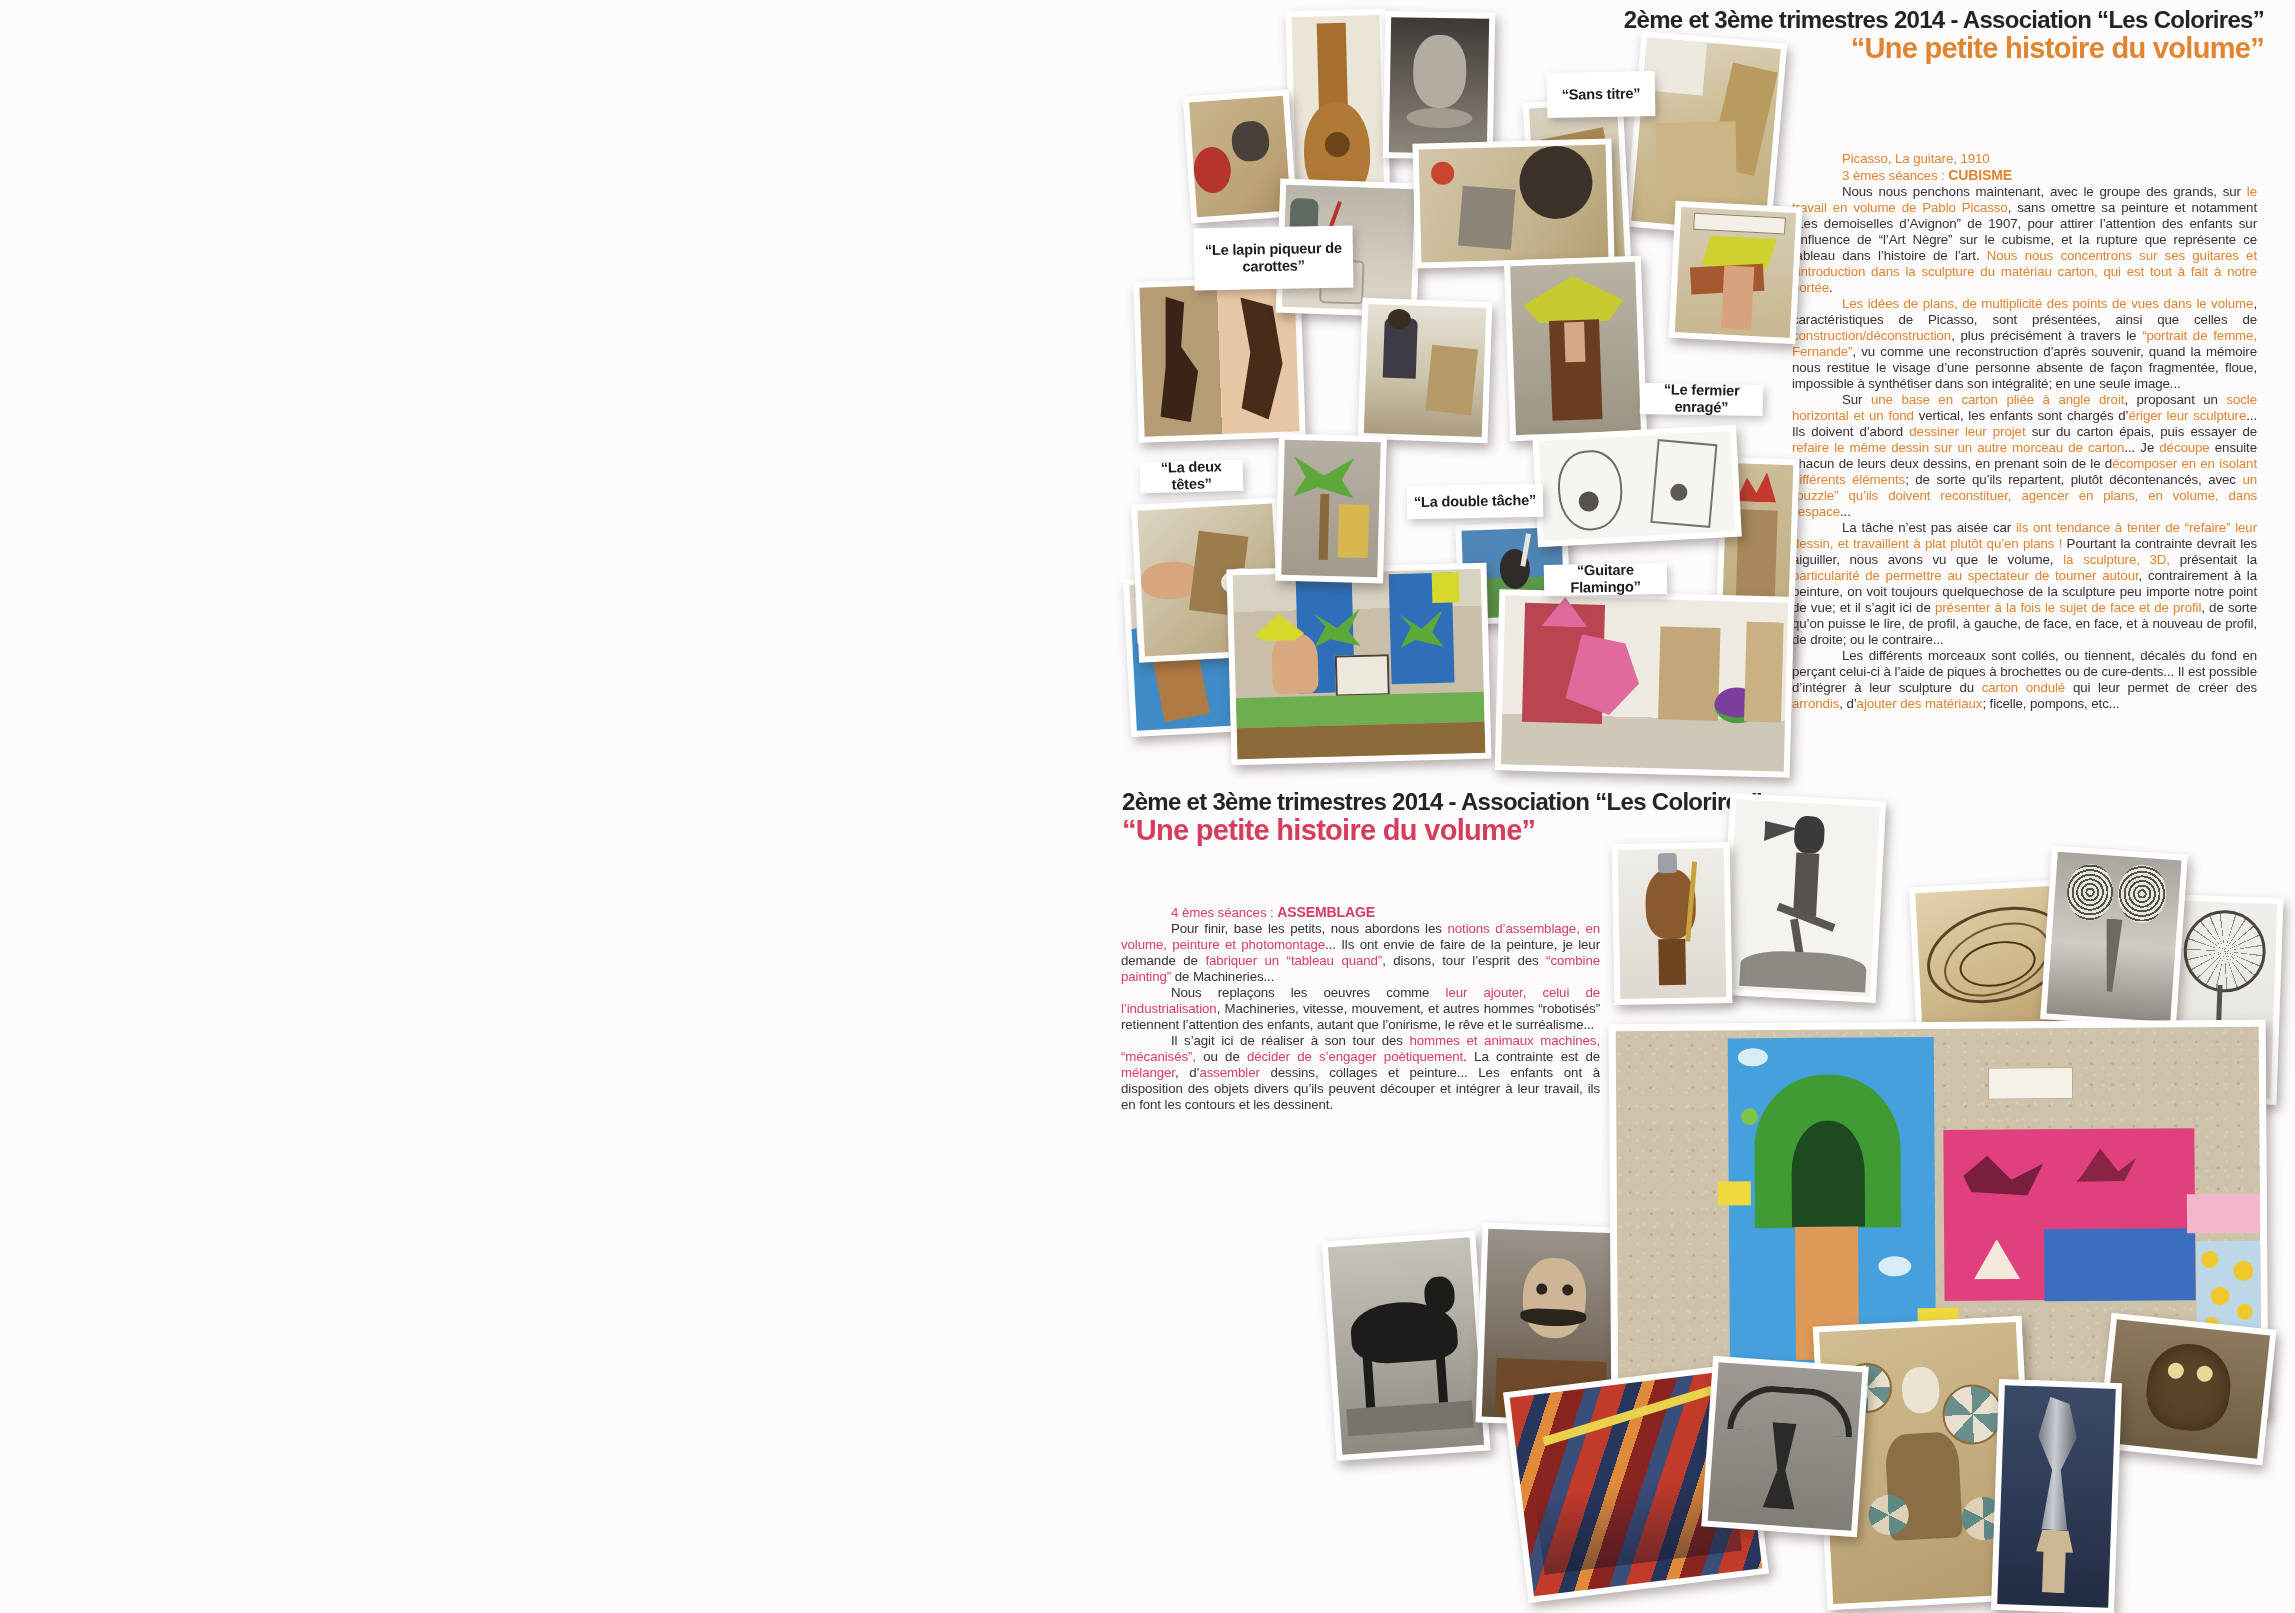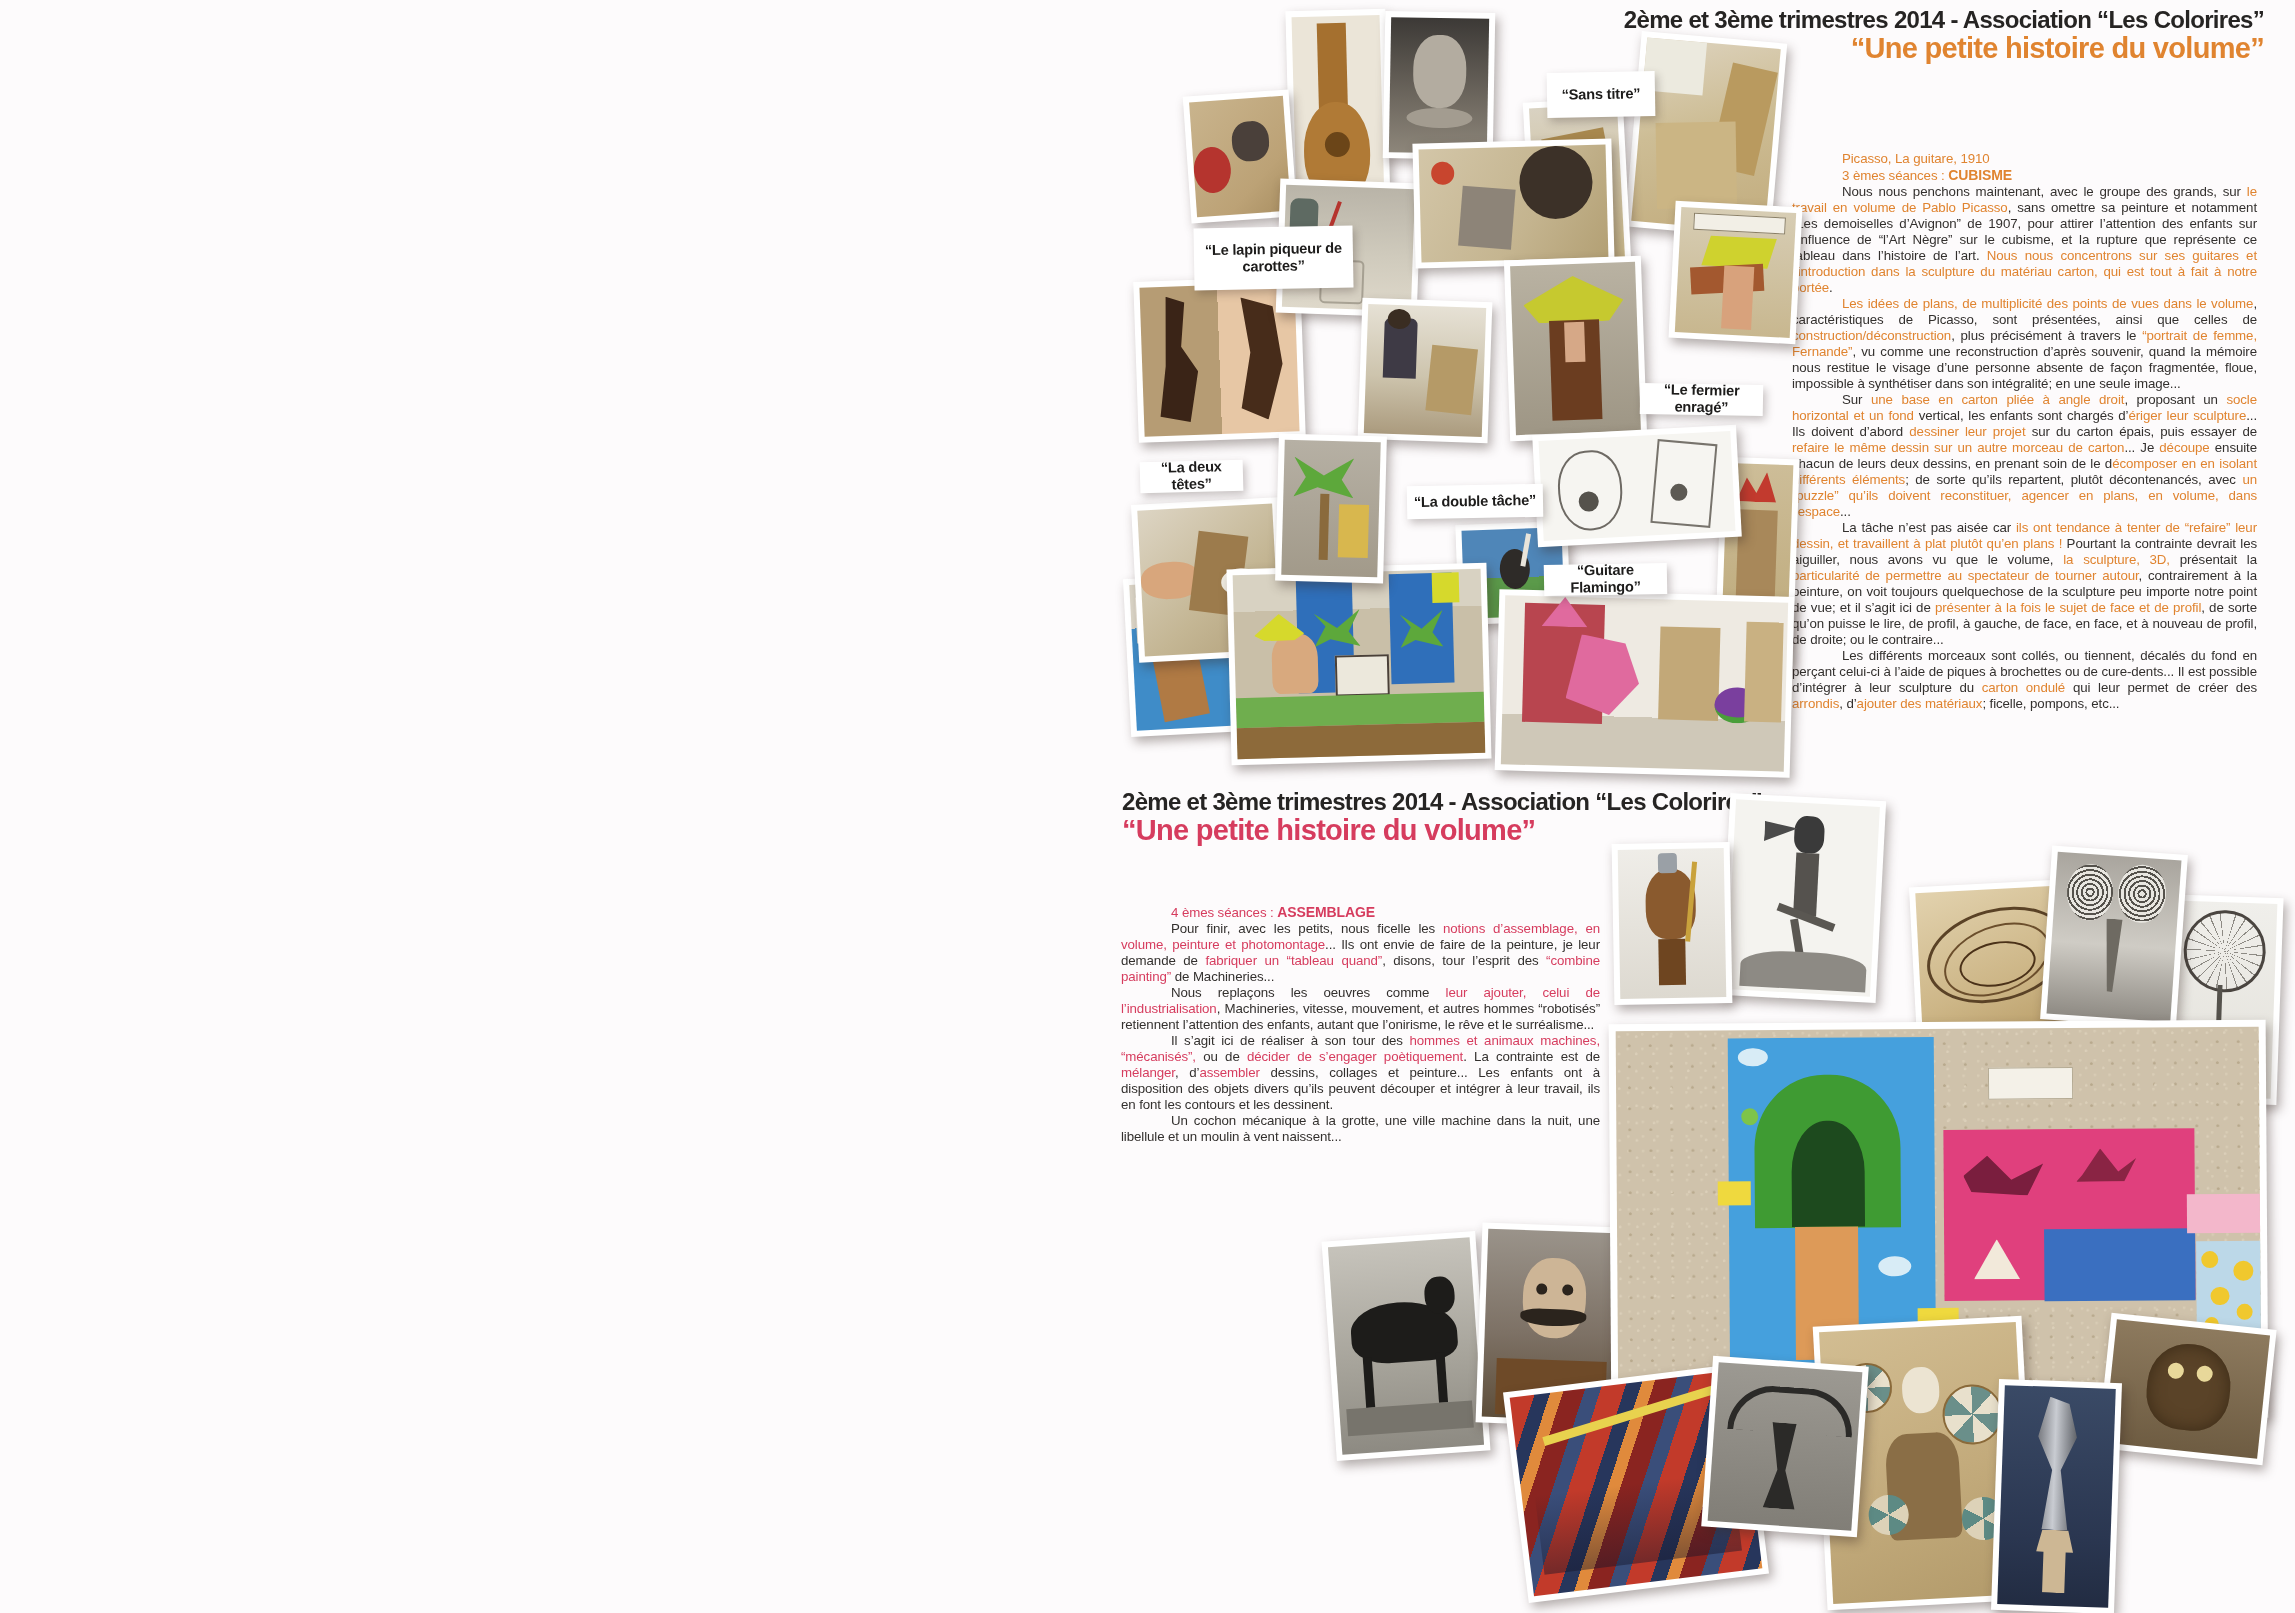--- a/index.html
+++ b/index.html
@@ -222,24 +222,23 @@
     </div>
   </div>
 
   <div class="hdr2">
     <div class="hdr-black">2ème et 3ème trimestres 2014 - Association “Les Colorires”</div>
     <div class="hdr-accent">“Une petite histoire du volume”</div>
   </div>
 
   <div class="col sec2" style="left:1121px;top:904px;width:479px;">
     <p class="noindent" style="margin-left:50px;"><span class="intro">4 èmes séances : </span><span class="kw">ASSEMBLAGE</span></p>
-    <p><span>Pour finir, avec les petits,  nous ficelle les </span><span class="acc">notions d’assemblage, en volume, peinture et photomontage</span><span>... Ils ont envie de faire de la peinture, je leur demande de </span><span class="acc">fabriquer un “tableau quand”</span><span>, disons, tour l’esprit des </span><span class="acc">“combine painting”</span><span> de Machineries...</span></p>
+    <p><span>Pour finir, base les petits,  nous abordons les </span><span class="acc">notions d’assemblage, en volume, peinture et photomontage</span><span>... Ils ont envie de faire de la peinture, je leur demande de </span><span class="acc">fabriquer un “tableau quand”</span><span>, disons, tour l’esprit des </span><span class="acc">“combine painting”</span><span> de Machineries...</span></p>
     <p><span>Nous replaçons les oeuvres comme </span><span class="acc">leur ajouter, celui de l’industrialisation</span><span>, Machineries, vitesse, mouvement, et autres hommes “robotisés” retiennent l’attention des enfants, autant que l’onirisme, le rêve et le surréalisme...</span></p>
     <p><span>Il s’agit ici de réaliser à son tour des </span><span class="acc">hommes et animaux machines, “mécanisés”,</span><span>  ou de </span><span class="acc">décider de s’engager poètiquement</span><span>. La contrainte est de </span><span class="acc">mélanger</span><span>, d’</span><span class="acc">assembler</span><span> dessins, collages et peinture... Les enfants ont à disposition des objets divers qu’ils peuvent découper et intégrer à leur travail,  ils en font les contours et les dessinent.</span></p>
-    <p><span>Un cochon mécanique à la grotte, une ville machine dans la nuit, une libellule et un moulin à vent naissent...</span></p>
   </div>
 
   <div class="ph" style="left:1613px;top:843px;width:118px;height:161px;transform:rotate(-1deg);z-index:2;">
     <div class="im" style="background:linear-gradient(180deg,#efedx e8 0%,#e2dfd8 100%);background:linear-gradient(180deg,#efede8 0%,#ddd9d0 100%);">
       <div class="s" style="left:26.6px;top:20px;width:50px;height:70px;border-radius:45% 45% 40% 40%;background:#8a5a2e;"></div>
       <div class="s" style="left:40px;top:4px;width:18.6px;height:20px;background:#9aa0a6;border-radius:4px;"></div>
       <div class="s" style="left:39px;top:90px;width:26.6px;height:46px;background:#6e4520;"></div>
       <div class="s" style="left:70px;top:13.3px;width:5.3px;height:80px;background:#c9a23c;transform:rotate(6deg);"></div>
     </div>
   </div>

